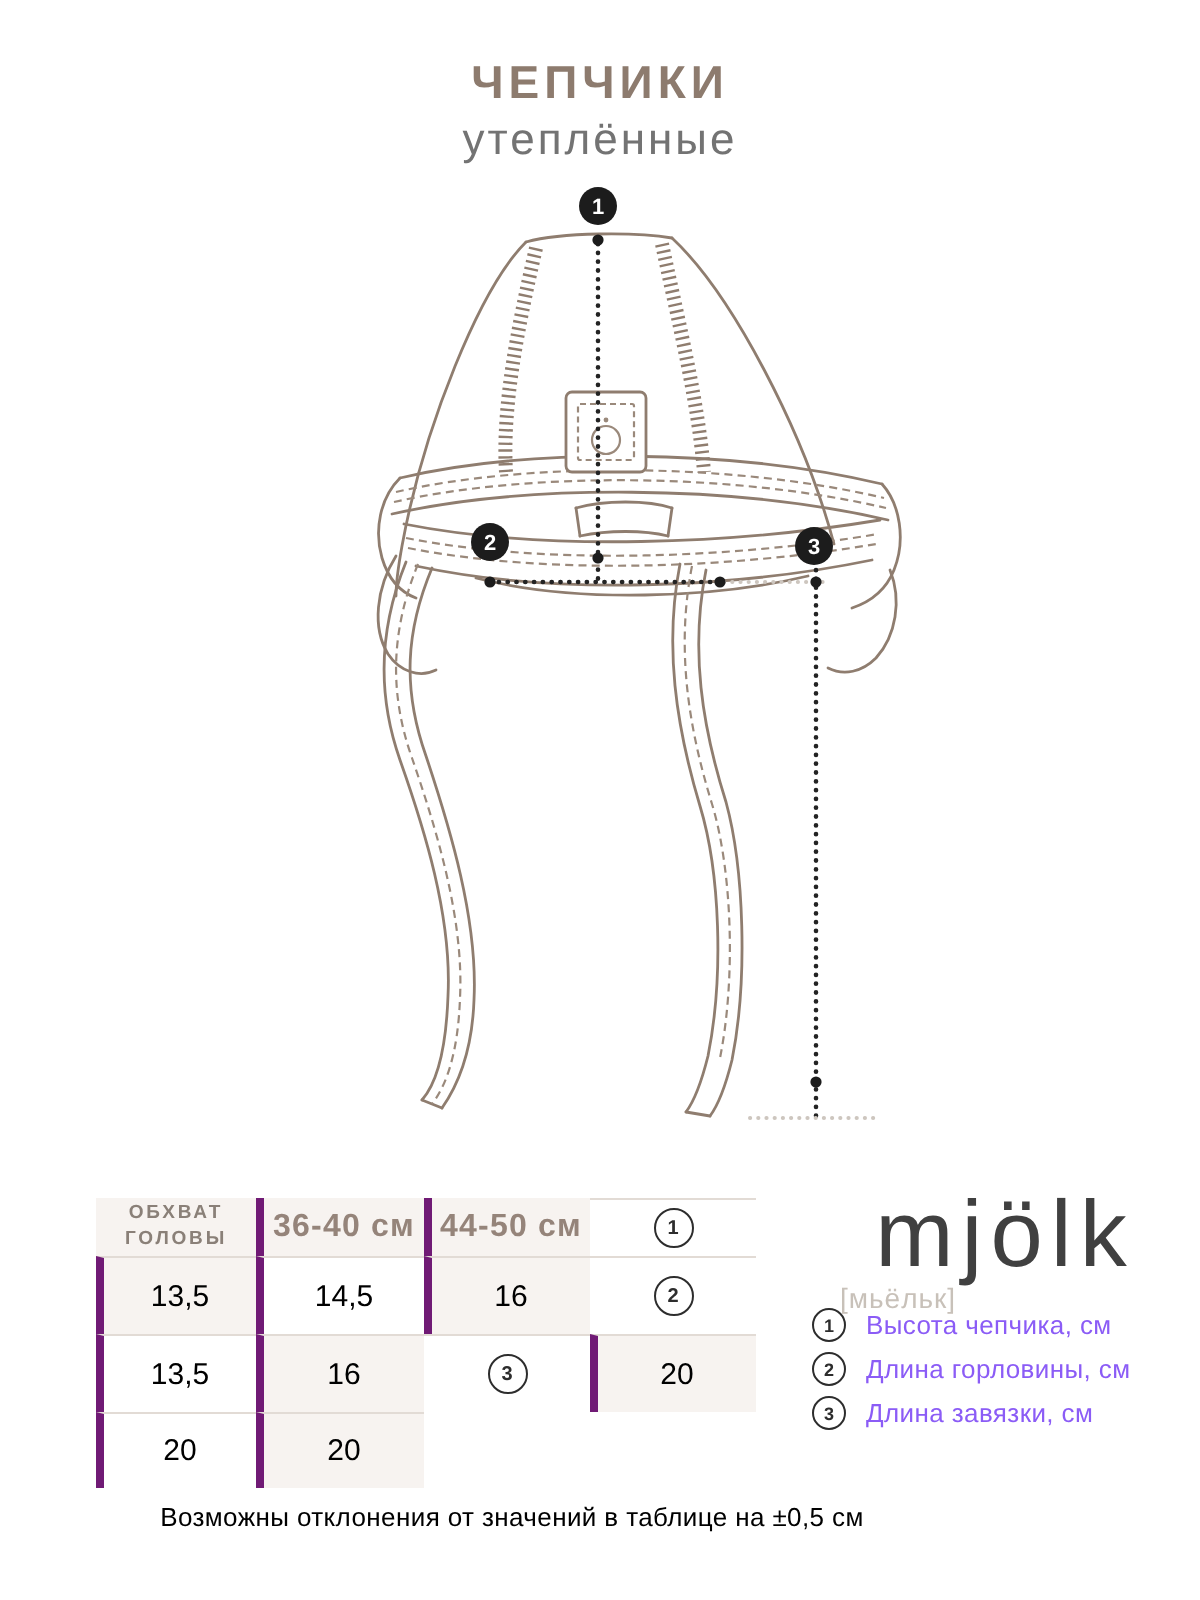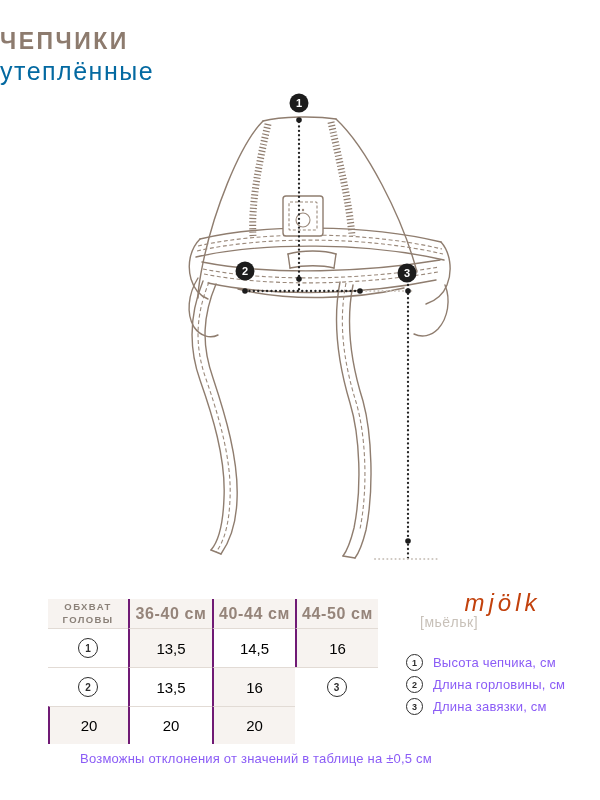--- a/index.html
+++ b/index.html
@@ -1,56 +1,56 @@
 <!DOCTYPE html>
 <html><head>
 <meta charset="utf-8">
 <style>
   html,body{margin:0;padding:0;}
   body{
     width:600px;height:800px;position:relative;background:#ffffff;overflow:hidden;
     font-family:"Liberation Sans", sans-serif;
   }
   
-  .title-block{position:absolute;top:28px;left:0;width:600px;text-align:left;}
+  .title-block{position:absolute;top:28px;left:0;width:600px;text-align:center;}
   .title-main{font-size:23px;font-weight:700;letter-spacing:2.5px;color:#8d7b6e;}
-  .title-sub{font-size:25px;font-weight:400;letter-spacing:1.5px;color:#0369a1;margin-top:2px;}
+  .title-sub{font-size:22px;font-weight:400;letter-spacing:1.5px;color:#737373;margin-top:2px;}
   
   .diagram{position:absolute;left:178px;top:88px;width:286px;height:487px;}
   .diagram text{font-family:"Liberation Sans",sans-serif;}
   
   .size-table{
     position:absolute;left:48px;top:599px;width:330px;
     display:grid;grid-template-columns:80px 84px 83px 83px;
     grid-template-rows:29px 39px 39px 38px;
   }
   .cell{display:flex;align-items:center;justify-content:center;}
   .beige{background:#f7f3f0;}
   .rsep{border-top:1px solid #e2dbd5;}
-  .csep{border-left:2px solid #701a75;}
+  .csep{border-left:4px solid #701a75;}
   .head-circ{flex-direction:column;font-size:9.5px;font-weight:700;letter-spacing:1.4px;
     color:#8a8078;line-height:1.3;}
   .size-head{font-size:16px;font-weight:700;letter-spacing:0.6px;color:#95847a;}
   .val{font-size:15px;color:#000000;}
   .circ{width:18px;height:18px;border:1.2px solid #2d2d2d;border-radius:50%;
     display:flex;align-items:center;justify-content:center;
     font-size:10px;font-weight:700;color:#2d2d2d;background:#fff;}
   
   .logo{position:absolute;left:420px;top:589px;width:165px;text-align:center;}
-  .logo-word{font-size:24px;font-weight:400;letter-spacing:4px;color:#c2410c;font-style:italic;}
+  .logo-word{font-size:47px;font-weight:400;letter-spacing:4px;color:#404040;}
   .logo-sub{display:block;font-size:14px;letter-spacing:0.5px;color:#c8c1b9;
     text-align:left;padding-right:20px;margin-top:-3px;}
   
   .legend{position:absolute;left:406px;top:654px;}
   .legend-item{display:flex;align-items:center;margin-bottom:5px;}
   .legend .circ{width:15px;height:15px;font-size:9px;margin-right:10px;flex:0 0 auto;}
   .legend-label{font-size:13px;color:#8b5cf6;letter-spacing:0.2px;}
   
   .footer-note{position:absolute;left:0;top:751px;width:512px;text-align:center;
-    font-size:13px;color:#8b5cf6;letter-spacing:0.2px;}
+    font-size:13px;color:#000000;letter-spacing:0.2px;}
 </style>
 </head>
 <body>
 
 <div class="title-block">
   <div class="title-main">ЧЕПЧИКИ</div>
   <div class="title-sub">утеплённые</div>
 </div>
 
 <svg class="diagram" viewBox="0 0 286 487">
@@ -139,21 +139,20 @@
   </g>
 </svg>
 
 <div class="size-table">
 
   <div class="cell beige head-circ">
     <span>ОБХВАТ</span>
     <span>ГОЛОВЫ</span>
   </div>
   <div class="cell beige csep size-head">36-40 см</div>
-  <div class="cell beige csep size-head">40-44 см</div>
   <div class="cell beige csep size-head">44-50 см</div>
 
   <div class="cell rsep">
     <span class="circ">1</span>
   </div>
   <div class="cell rsep csep beige val">13,5</div>
   <div class="cell rsep csep val">14,5</div>
   <div class="cell rsep csep beige val">16</div>
 
   <div class="cell rsep">

